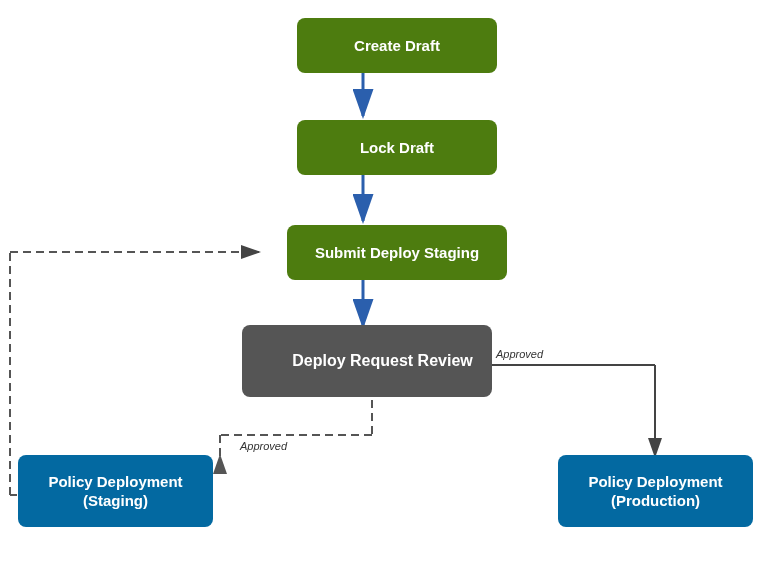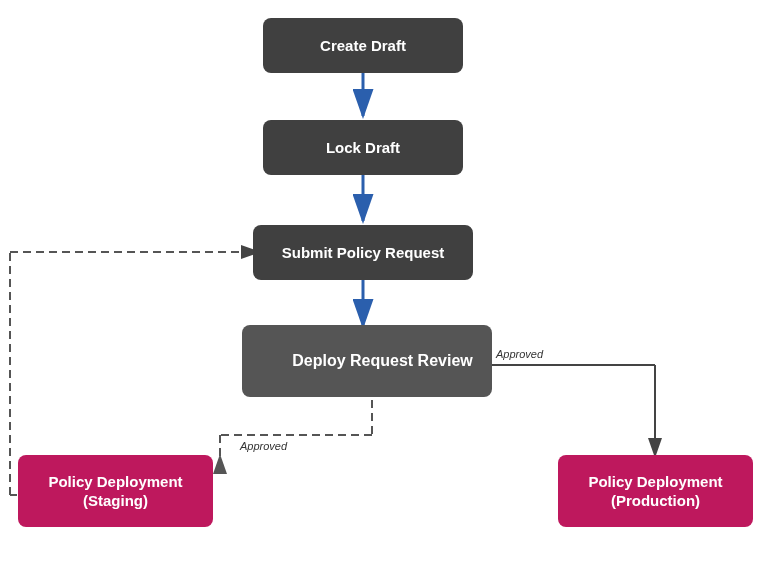--- a/index.html
+++ b/index.html
@@ -22,28 +22,29 @@
       align-items: center;
       justify-content: center;
       text-align: center;
       border-radius: 8px;
       font-weight: bold;
       font-size: 15px;
       color: #ffffff;
       padding: 8px 12px;
     }
     .node-blue {
-      background-color: #404040;
+      background-color: #4d7c0f;
+      margin-left: 34px;
     }
     .node-dark {
       background-color: #555555;
       padding-left: 43px;
     }
     .node-green {
-      background-color: #be185d;
+      background-color: #0369a1;
     }
     svg.arrows {
       position: absolute;
       top: 0;
       left: 0;
       width: 776px;
       height: 582px;
       pointer-events: none;
     }
   </style>
@@ -84,21 +85,21 @@
     <line x1="30" y1="495" x2="10" y2="495" stroke="#555555" stroke-width="2" stroke-dasharray="8,5"></line>
     <line x1="10" y1="495" x2="10" y2="252" stroke="#555555" stroke-width="2" stroke-dasharray="8,5"></line>
     <line x1="10" y1="252" x2="259" y2="252" stroke="#555555" stroke-width="2" stroke-dasharray="8,5" marker-end="url(#arrowSolidGray)"></line>
 
   </svg>
 
   <div class="node node-blue" style="left:263px; top:18px; width:200px; height:55px;">Create Draft</div>
 
   <div class="node node-blue" style="left:263px; top:120px; width:200px; height:55px;text-align:right;">Lock Draft</div>
 
-  <div class="node node-blue" style="left:253px; top:225px; width:220px; height:55px;">Submit Policy Request</div>
+  <div class="node node-blue" style="left:253px; top:225px; width:220px; height:55px;">Submit Deploy Staging</div>
 
   <div class="node node-dark" style="left:242px; top:325px; width:250px; height:72px; font-size:16px;">Deploy Request Review</div>
 
   <div class="node node-green" style="left:18px; top:455px; width:195px; height:72px; white-space:pre-line; line-height:1.3;">
     <span>Policy Deployment
 (Staging)</span>
   </div>
 
   <div class="node node-green" style="left:558px; top:455px; width:195px; height:72px; white-space:pre-line; line-height:1.3;">
     <span>Policy Deployment

